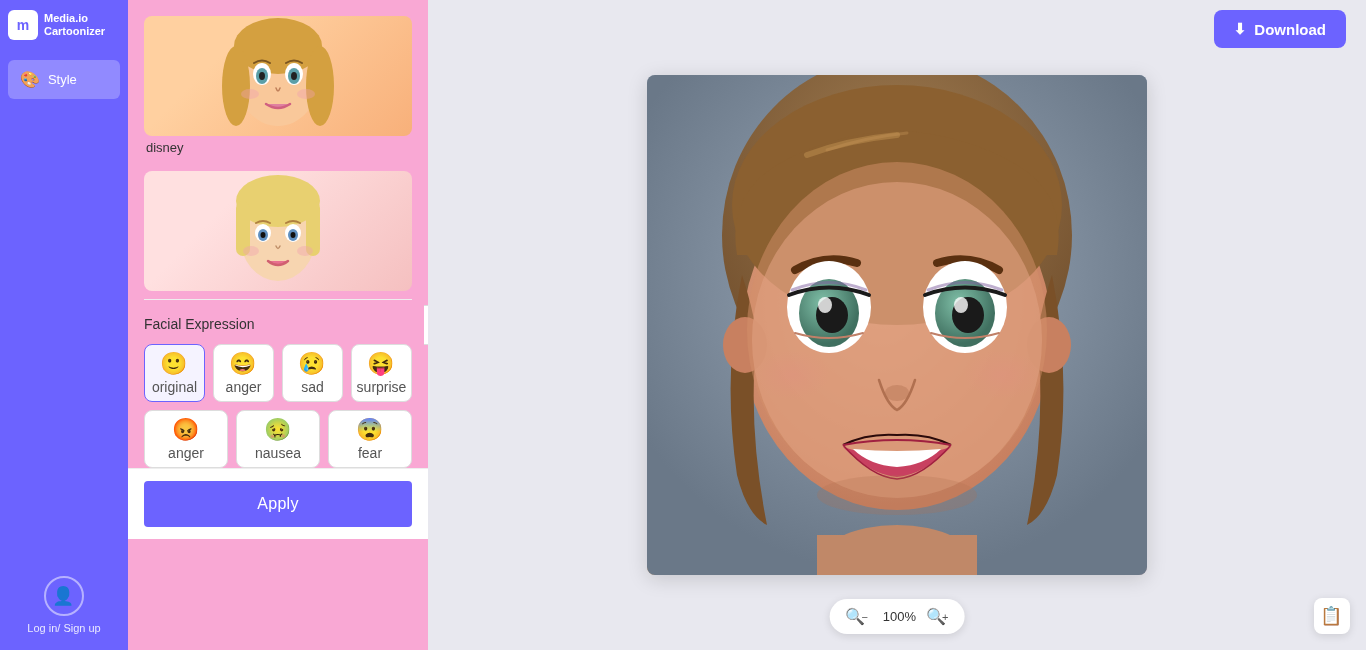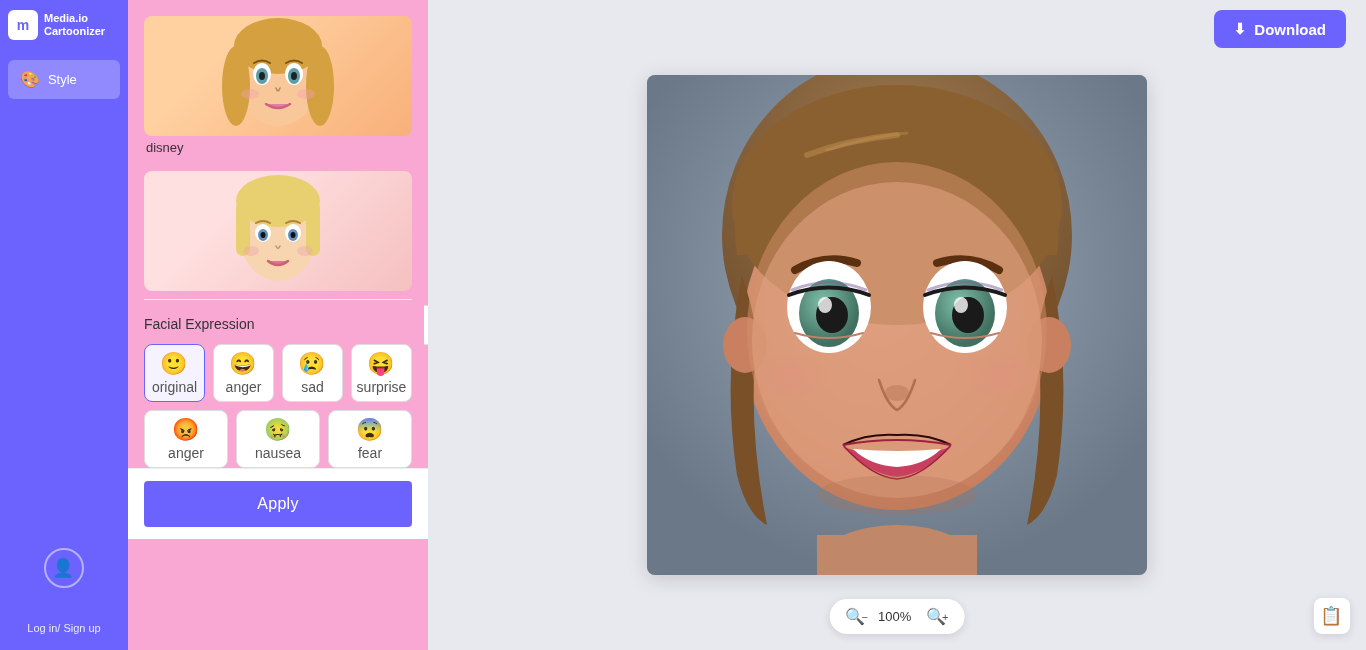--- a/index.html
+++ b/index.html
@@ -81,21 +81,20 @@
       display: flex;
       align-items: center;
       justify-content: center;
       color: white;
       font-size: 18px;
     }
     .login-text {
       color: rgba(255,255,255,0.85);
       font-size: 11px;
       text-align: center;
-      margin-top: 28px;
     }
 
     
     .style-panel {
       width: 300px;
       background: #f9a8d4;
       overflow-y: auto;
       flex-shrink: 0;
       position: relative;
       padding-bottom: 80px;
@@ -257,21 +256,21 @@
     .zoom-btn {
       background: none;
       border: none;
       cursor: pointer;
       font-size: 16px;
       color: #555;
       display: flex;
       align-items: center;
       padding: 2px;
     }
-    .zoom-value { font-size: 13px; font-weight: 500; min-width: 38px; text-align: left; }
+    .zoom-value { font-size: 13px; font-weight: 500; min-width: 38px; text-align: right; }
 
     
     .topbar {
       position: fixed;
       top: 0;
       right: 0;
       padding: 10px 20px;
       z-index: 100;
     }
     .download-btn {

